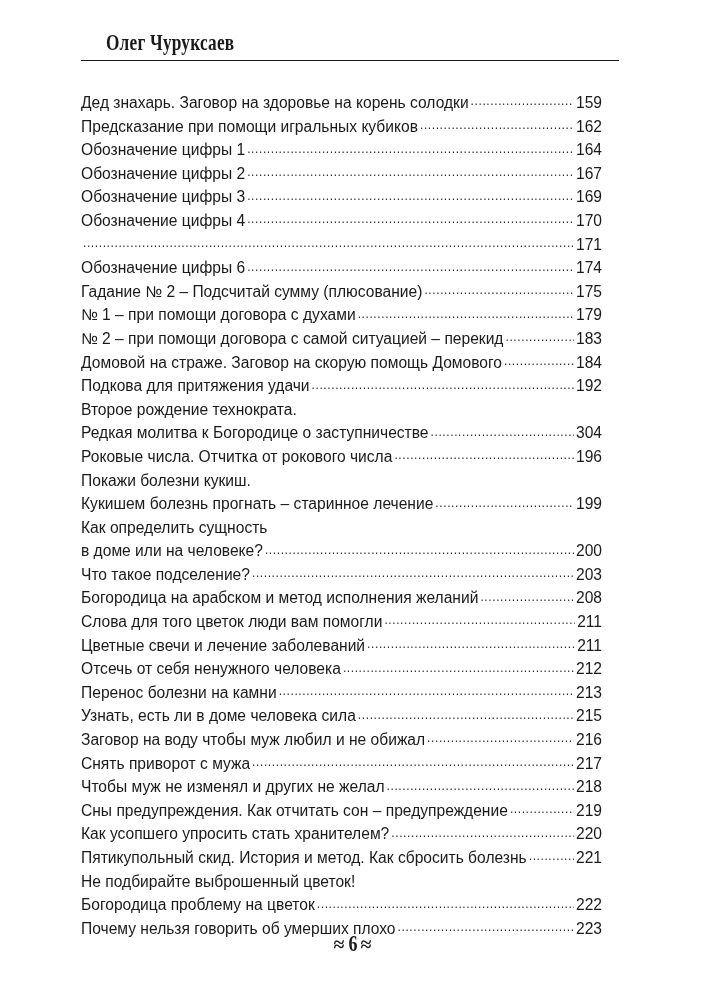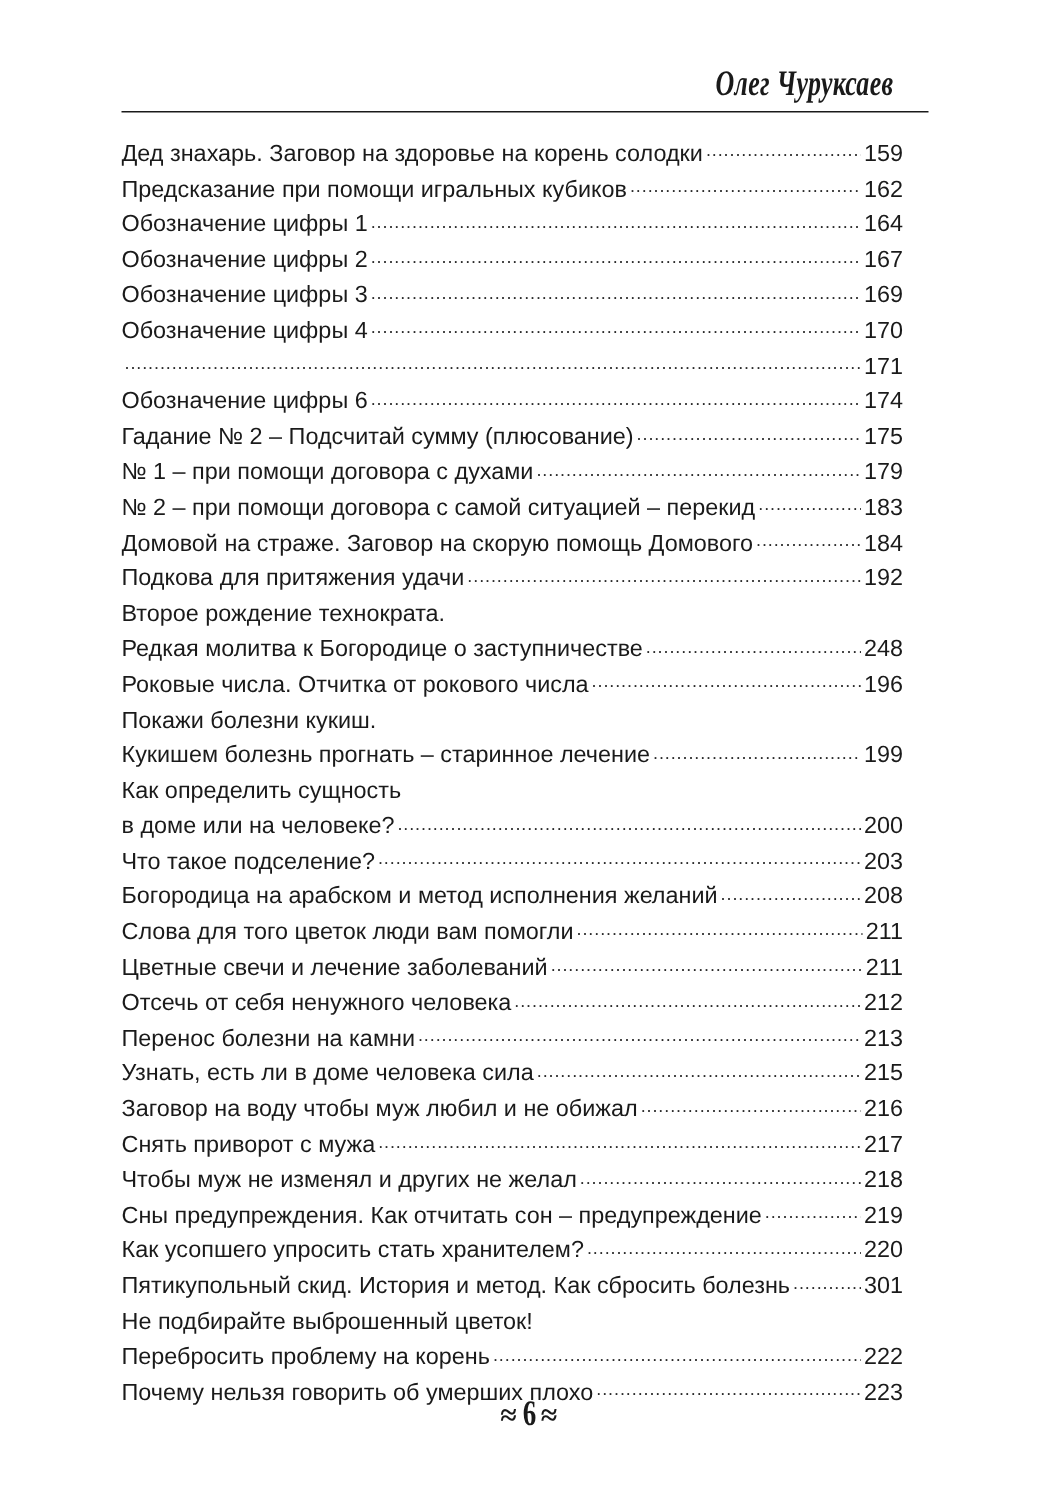--- a/index.html
+++ b/index.html
@@ -10,26 +10,25 @@
   body {
     width: 705px;
     height: 1000px;
     position: relative;
     overflow: hidden;
     color: #1a1a1a;
   }
   .running-head {
     position: absolute;
     left: 81px;
-    top: 41px;
+    top: 27px;
     width: 538px;
     height: 33px;
     border-bottom: 1.5px solid #1a1a1a;
-    text-align: right;
-    font-style: italic;
+    text-align: left;
   }
   .running-head span {
     display: inline-block;
     font-family: "Liberation Serif", serif;
     font-size: 24px;
     font-weight: bold;
     transform: scaleX(0.72);
     transform-origin: center;
     line-height: 30px;
     letter-spacing: 0.3px;
@@ -165,21 +164,21 @@
       <span class="title">Подкова для притяжения удачи</span>
       <span class="leader"></span>
       <span class="page">192</span>
     </li>
     <li class="no-page">
       <span class="title">Второе рождение технократа.</span>
     </li>
     <li>
       <span class="title">Редкая молитва к Богородице о заступничестве</span>
       <span class="leader"></span>
-      <span class="page">248</span>
+      <span class="page">304</span>
     </li>
     <li>
       <span class="title">Роковые числа. Отчитка от рокового числа</span>
       <span class="leader"></span>
       <span class="page">196</span>
     </li>
     <li class="no-page">
       <span class="title">Покажи болезни кукиш.</span>
     </li>
     <li>
@@ -251,27 +250,27 @@
       <span class="page">219</span>
     </li>
     <li>
       <span class="title">Как усопшего упросить стать хранителем?</span>
       <span class="leader"></span>
       <span class="page">220</span>
     </li>
     <li>
       <span class="title">Пятикупольный скид. История и метод. Как сбросить болезнь</span>
       <span class="leader"></span>
-      <span class="page">301</span>
+      <span class="page">221</span>
     </li>
     <li class="no-page">
       <span class="title">Не подбирайте выброшенный цветок!</span>
     </li>
     <li>
-      <span class="title">Перебросить проблему на корень</span>
+      <span class="title">Богородица проблему на цветок</span>
       <span class="leader"></span>
       <span class="page">222</span>
     </li>
     <li>
       <span class="title">Почему нельзя говорить об умерших плохо</span>
       <span class="leader"></span>
       <span class="page">223</span>
     </li>
   </ul>
 

